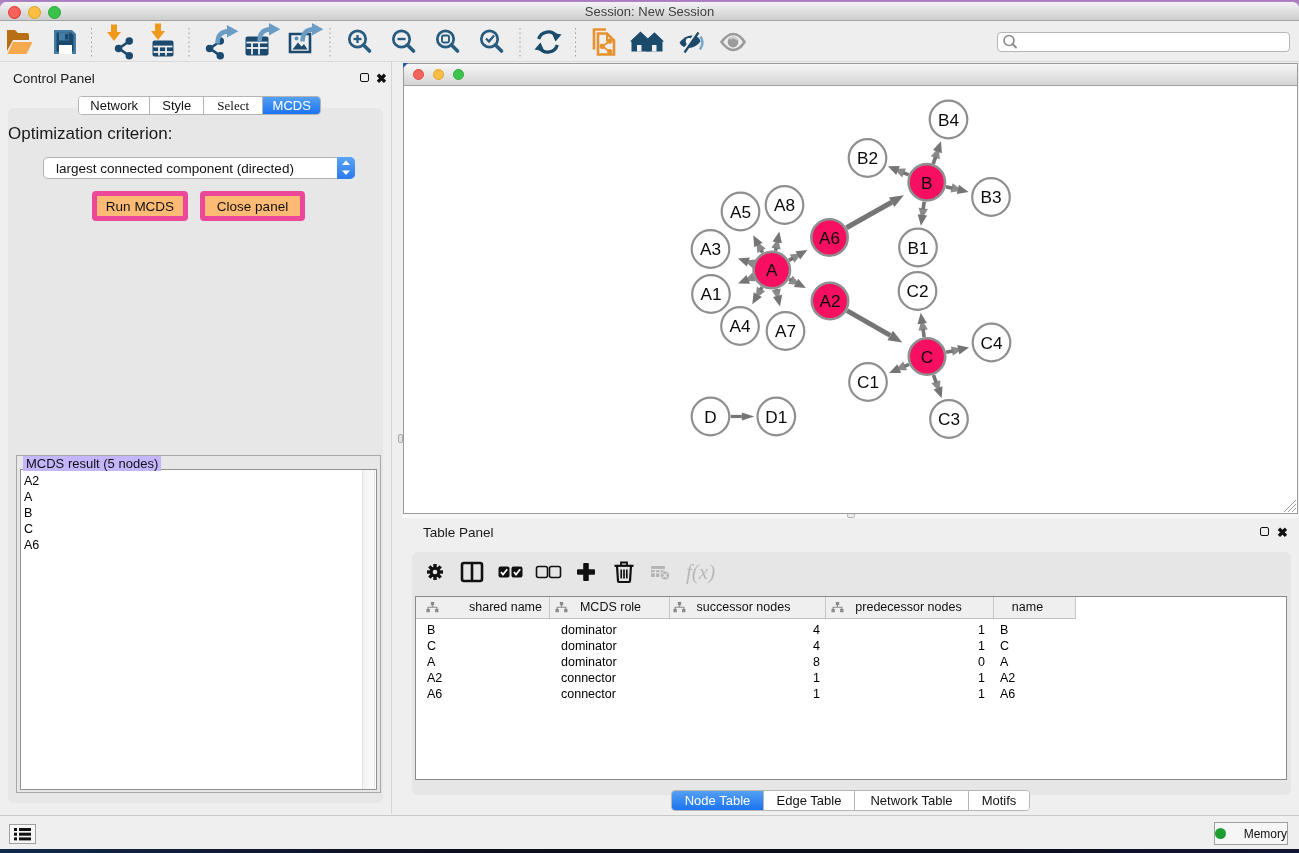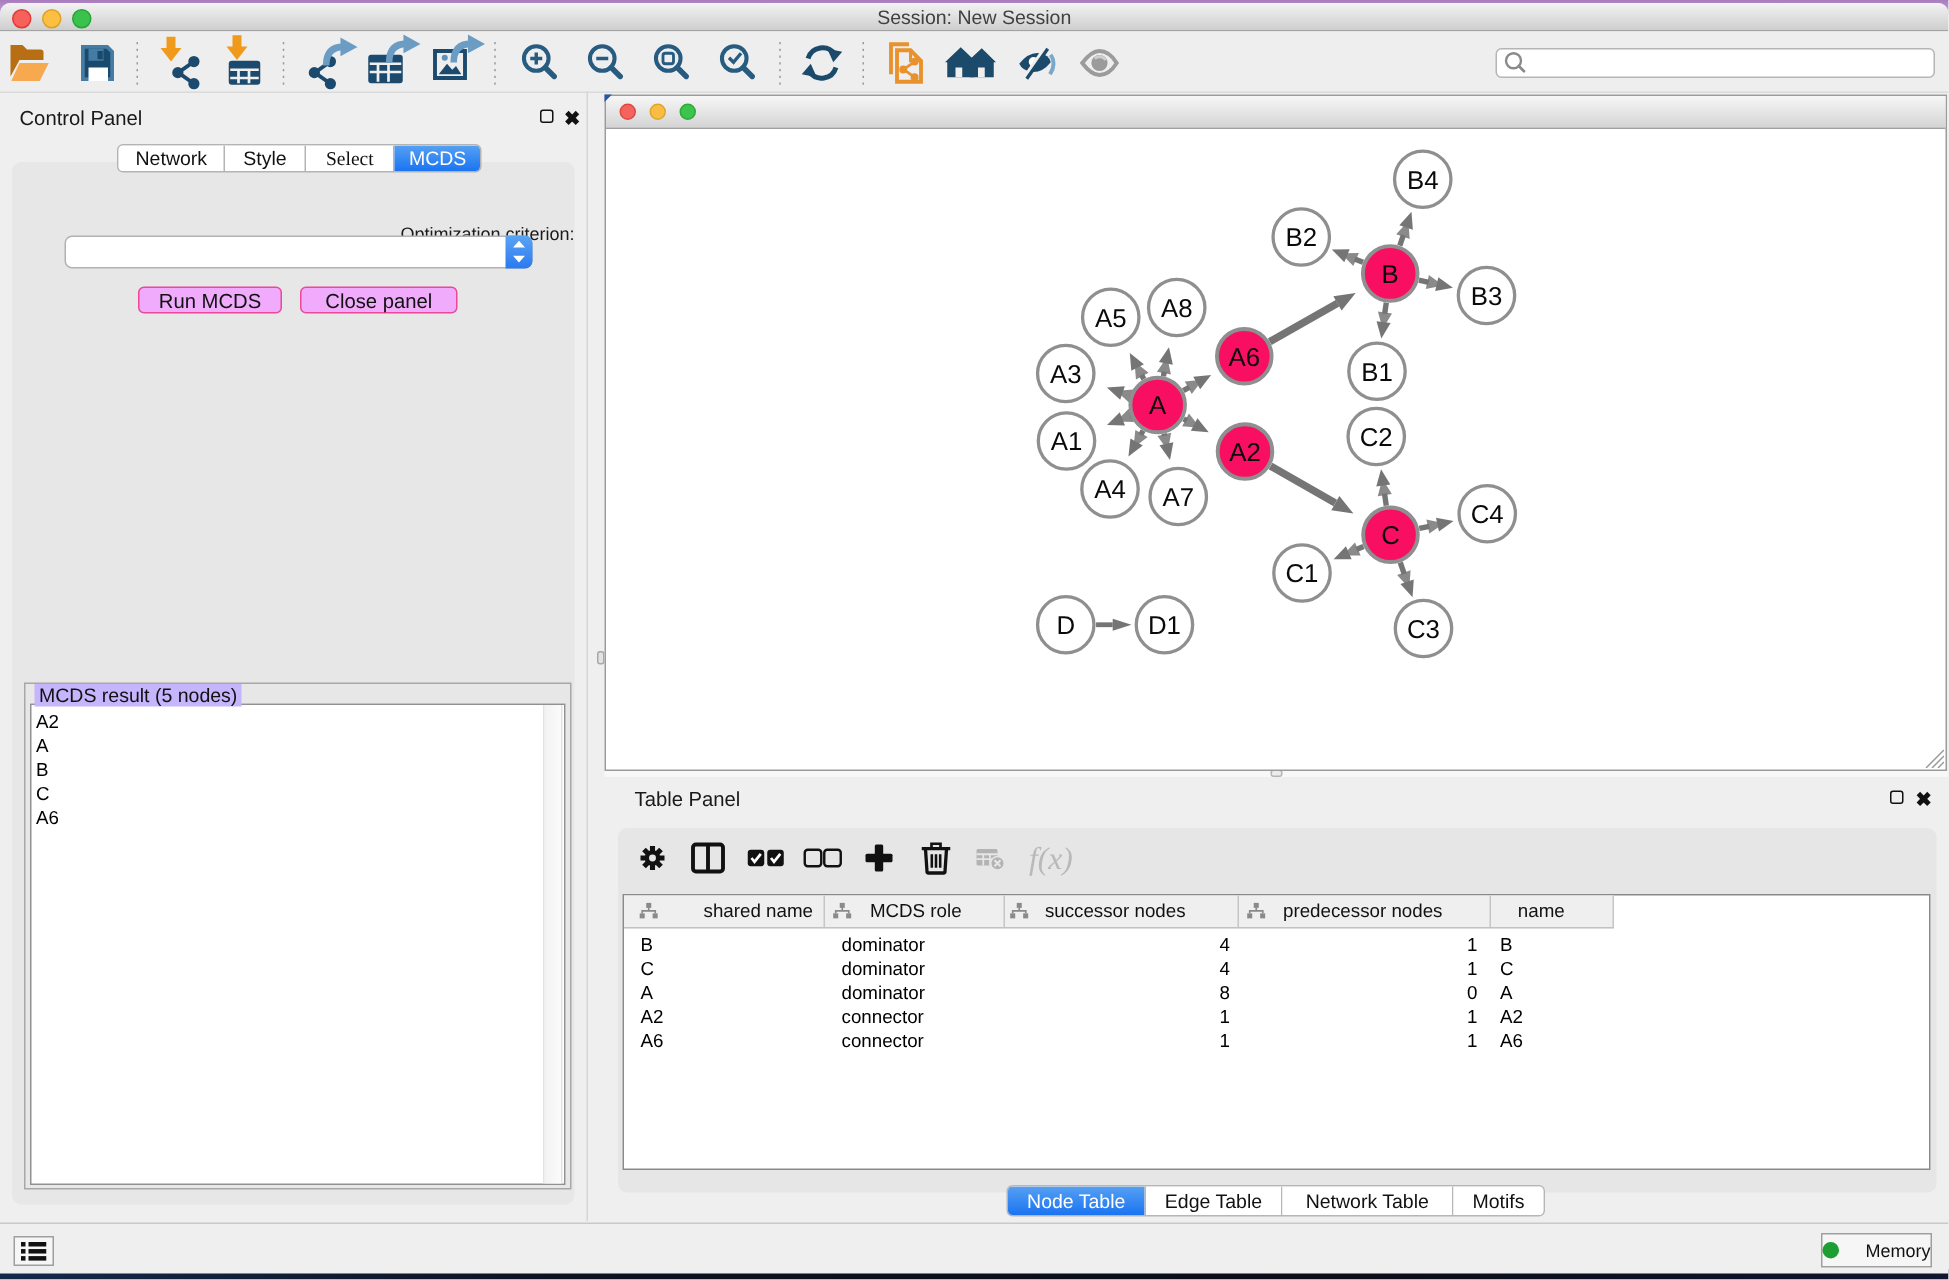--- a/index.html
+++ b/index.html
@@ -27,25 +27,25 @@
 #membtn .dot { width:11px; height:11px; border-radius:50%; background:#1d9e33; }
 
 #cp-title { left:13px; top:71px; font-size:13.5px; color:#1a1a1a; }
 #cp-float { left:360px; top:73px; width:9px; height:9px; border:1.7px solid #111; border-radius:2px; }
 #cp-close { left:376px; top:71px; font-size:13px; font-weight:bold; color:#111; }
 #cp-content { left:8px; top:108px; width:375px; height:695px; background:#e7e7e7; border-radius:6px; }
 #cp-tabs { left:78px; top:96px; width:243px; height:19px; display:flex; border:1px solid #b4b4b4; border-radius:4px; background:#fff; overflow:hidden; }
 #cp-tabs .tab { height:100%; font-size:13px; color:#111; display:flex; align-items:center; justify-content:center; border-right:1px solid #b4b4b4; background:#fff; }
 #cp-tabs .tab:last-child { border-right:none; }
 #cp-tabs .sel { background:linear-gradient(#55a0f3,#1b74f1); color:#fff; }
-#opt-label { left:8px; top:149px; width:375px; text-align:right; font-size:12px; color:#1a1a1a; }
+#opt-label { left:8px; top:124px; width:375px; text-align:left; font-size:17px; color:#1a1a1a; }
 #combo { left:43px; top:157px; width:312px; height:22px; background:#fff; border:1px solid #b2b2b2; border-radius:5px; }
 #combo .ctext { position:absolute; left:12px; top:0; line-height:21px; font-size:13.5px; color:#111; }
 #combo .spin { position:absolute; right:-1px; top:-1px; width:18px; height:22px; background:linear-gradient(#5aa4f4,#2b7af0); border-radius:0 5px 5px 0; }
-.btn { position:absolute; height:18px; background:#f0abfc; border:1px solid #ec4899; border-radius:4px; font-size:13.5px; color:#111; display:flex; align-items:center; justify-content:center; }
+.btn { position:absolute; height:30px; background:#fdba74; border:5px solid #ec4899; border-radius:4px; font-size:13.5px; color:#111; display:flex; align-items:center; justify-content:center; }
 #btn-run { left:92px; top:191px; width:96px; }
 #btn-close { left:200px; top:191px; width:105px; }
 #fieldset { left:16px; top:455px; width:365px; height:338px; border:1px solid #a8a8a8; }
 #fieldset-label { left:23px; top:456px; font-size:13px; color:#111; background:#c4b5fd; padding:0 3px;text-align:right; }
 #listbox { left:20px; top:469px; width:357px; height:321px; background:#fff; border:1px solid #919191; }
 #listbox .items { position:absolute; left:3px; top:2.5px; font-size:12.5px; color:#000; line-height:16px; }
 #listbox .sbar { position:absolute; right:1px; top:0px; width:13px; height:319px; background:linear-gradient(90deg,#f2f2f2,#fbfbfb); border-left:1px solid #e3e3e3; border-right:1px solid #e3e3e3; }
 
 #vdiv { left:391px; top:61px; width:1px; height:753px; background:#d6d6d6; }
 #vhandle { left:398px; top:434px; width:5px; height:9px; background:#e3e3e3; border:1px solid #a8a8a8; border-radius:2px; }
@@ -270,20 +270,21 @@
 <div class="abs" id="cp-close">✖</div>
 <div class="abs" id="cp-content"></div>
 <div class="abs" id="cp-tabs">
   <div class="tab" style="width:72px;">Network</div>
   <div class="tab" style="width:54px;">Style</div>
   <div class="tab" style="width:60px;font-family:Liberation Serif, serif;">Select</div>
   <div class="tab sel" style="width:57px;">MCDS</div>
 </div>
 <div class="abs" id="opt-label">Optimization criterion:</div>
 <div class="abs" id="combo">
+  <div class="ctext">largest connected component (directed)</div>
   <svg class="spin" style="position:absolute;right:-1px;top:-1px;" width="18" height="22" viewBox="0 0 18 22">
       <path d="M5,8 L9,3.5 L13,8 Z M5,13.5 L9,18 L13,13.5 Z" fill="#fff"></path>
     </svg>
 </div>
 <div class="btn" id="btn-run">Run MCDS</div>
 <div class="btn" id="btn-close">Close panel</div>
 <div class="abs" id="fieldset"></div>
 <div class="abs" id="listbox">
   <div class="items">A2<br>A<br>B<br>C<br>A6</div>
   <div class="sbar"></div>

